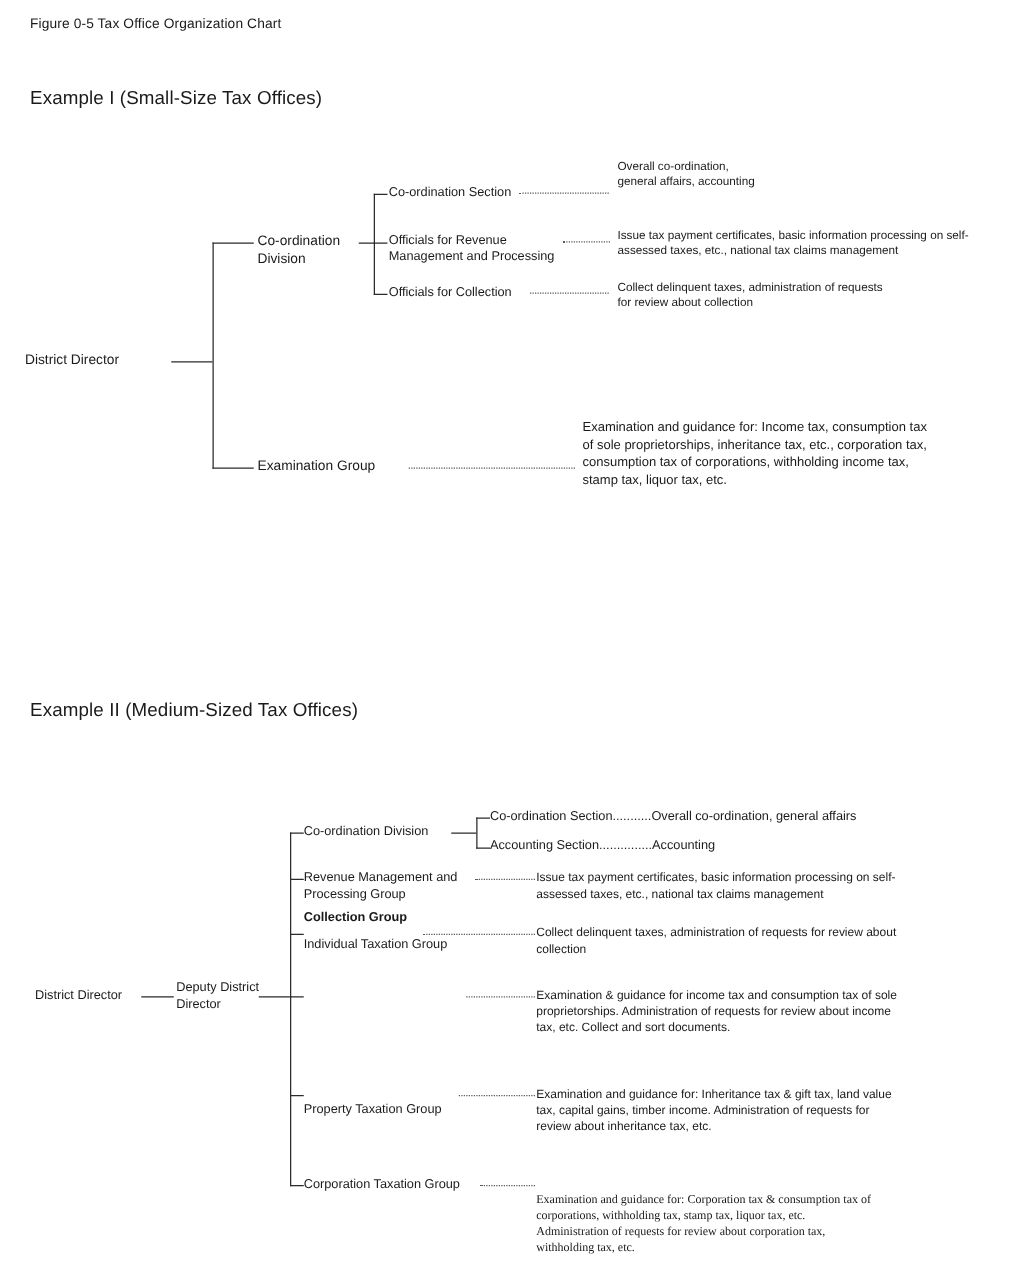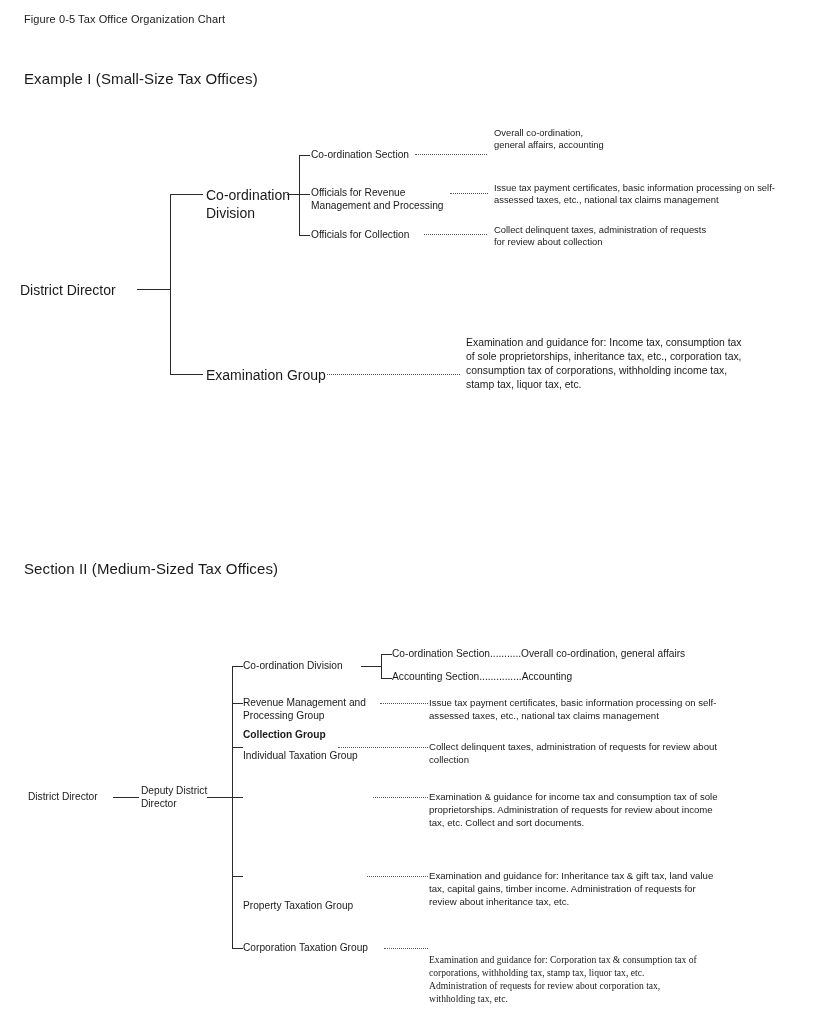--- a/index.html
+++ b/index.html
@@ -24,21 +24,21 @@
   }
   .figure-title {
     font-size: 11px;
     letter-spacing: .1px;
   }
   .example-title {
     font-size: 15px;
     letter-spacing: .1px;
   }
   .node {
-    font-size: 14px;
+    font-size: 11px;
     line-height: 1.25;
   }
   .node-sm {
     font-size: 10.2px;
     line-height: 1.25;
   }
   .desc {
     font-size: 9.4px;
     line-height: 1.32;
   }
@@ -114,21 +114,21 @@
 <div class="tx desc" style="left:494px; top:224px;">Collect delinquent taxes, administration of requests
 for review about collection</div>
 
 <div class="tx node" style="left:206px; top:367px;">Examination Group</div>
 <div class="dot" style="left:327px; top:374px; width:133px;"></div>
 <div class="tx desc-lg" style="left:466px; top:336px;">Examination and guidance for: Income tax, consumption tax
 of sole proprietorships, inheritance tax, etc., corporation tax,
 consumption tax of corporations, withholding income tax,
 stamp tax, liquor tax, etc.</div>
 
-<div class="tx example-title" style="left:24px; top:560px;">Section II (Medium-Sized Tax Offices)</div>
+<div class="tx example-title" style="left:24px; top:560px;">Example II (Medium-Sized Tax Offices)</div>
 
 <div class="tx node-sm" style="left:28px; top:791px;">District  Director</div>
 
 <div class="ln h" style="left:113px; top:797px; width:26px;"></div>
 
 <div class="tx node-sm" style="left:141px; top:785px;">Deputy District
 Director</div>
 
 <div class="ln h" style="left:207px; top:797px; width:26px;"></div>
 
@@ -160,21 +160,21 @@
 <div class="dot" style="left:338px; top:747px; width:90px;"></div>
 <div class="tx desc-md" style="left:429px; top:741px;">Collect delinquent taxes, administration of requests for review about
 collection</div>
 
 <div class="tx node-sm" style="left:243px; top:750px;text-align:right;">Individual Taxation Group</div>
 <div class="dot" style="left:373px; top:797px; width:55px;"></div>
 <div class="tx desc-md" style="left:429px; top:791px;">Examination &amp; guidance for income tax and consumption tax of sole
 proprietorships. Administration of requests for review about income
 tax, etc. Collect and sort documents.</div>
 
-<div class="tx node-sm" style="left:243px; top:900px;text-align:center;">Property Taxation Group</div>
+<div class="tx node-sm" style="left:243px; top:882px;text-align:center;">Property Taxation Group</div>
 <div class="dot" style="left:367px; top:876px; width:61px;"></div>
 <div class="tx desc-md" style="left:429px; top:870px;">Examination and guidance for: Inheritance tax &amp; gift tax, land value
 tax, capital gains, timber income. Administration of requests for
 review about inheritance tax, etc.</div>
 
 <div class="tx node-sm" style="left:243px; top:942px;">Corporation Taxation Group</div>
 <div class="dot" style="left:384px; top:948px; width:44px;"></div>
 <div class="tx desc-md" style="left:429px; top:954px;font-family:Liberation Serif, serif;">Examination and guidance for: Corporation tax &amp; consumption tax of
 corporations, withholding tax, stamp tax, liquor tax, etc.
 Administration of requests for review about corporation tax,

